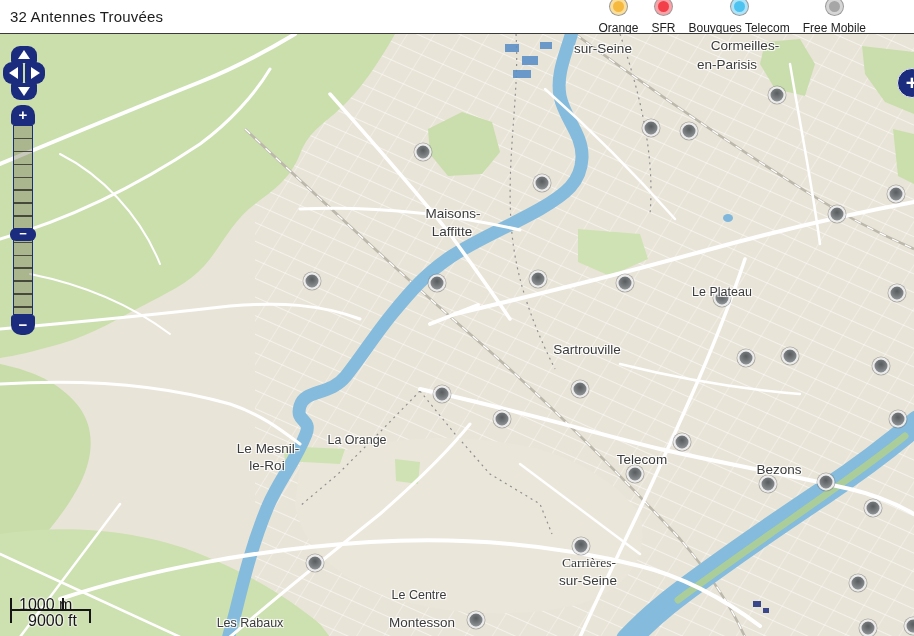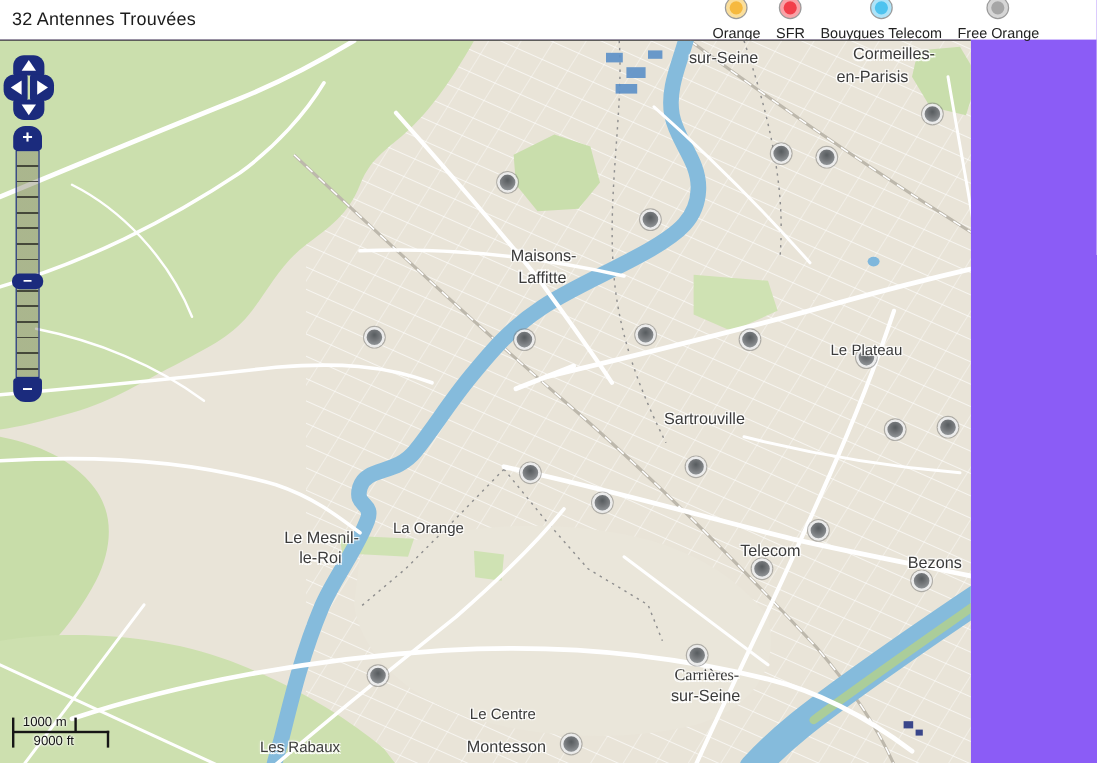--- a/index.html
+++ b/index.html
@@ -10,21 +10,21 @@
   .header{position:absolute;top:0;left:0;width:914px;height:33px;background:#fff;
           display:flex;align-items:center;justify-content:space-between;box-sizing:border-box;
           padding:0 48px 0 10px;}
   .title{font-size:15px;color:#1c1c1c;letter-spacing:.2px;}
   .legend{display:flex;align-items:center;gap:13px;}
   .legend-item{display:flex;align-items:center;gap:6px;flex-direction:column;}
   .legend-dot{width:11px;height:11px;border-radius:50%;box-shadow:0 0 0 1px #9b9b9b;}
   .legend-label{font-size:12px;color:#222;}
 
   
-  .map{position:absolute;top:33px;left:0;width:809px;height:603px;overflow:hidden;
+  .map{position:absolute;top:33px;left:0;width:914px;height:603px;overflow:hidden;
        border-top:1px solid #3a3a3a;box-sizing:border-box;background:#E9E4D8;}
   .map svg{position:absolute;top:0;left:0;}
 
   
   .marker{position:absolute;width:13px;height:13px;border-radius:50%;
           border:2px solid rgba(244,244,244,.92);
           box-shadow:0 0 0 1px rgba(125,125,125,.55);
           background:radial-gradient(circle at 50% 36%, #565b5e 0%, #76797c 45%, #8f9396 78%, #9fa2a4 100%);
           transform:translate(-50%,-50%);cursor:pointer;}
 
@@ -60,21 +60,21 @@
         background:repeating-linear-gradient(to bottom, rgba(125,125,98,.42) 0 11.5px, rgba(46,46,38,.85) 11.5px 13px);}
   .zhandle{position:absolute;left:0;top:123px;width:26px;height:13px;border-radius:6px;
         color:#fff;font-size:13px;font-weight:bold;line-height:11px;text-align:center;cursor:grab;}
 
   .layer-btn{position:absolute;left:897px;top:34px;width:30px;height:30px;border-radius:50%;
         color:#fff;font-size:21px;font-weight:bold;line-height:28px;text-align:center;
         border:1px solid #e8e8ef;box-sizing:border-box;cursor:pointer;}
 
   
   .scalebar{position:absolute;left:10px;top:561px;width:84px;height:32px;
-        font-size:11px;color:#161616;
+        font-size:16px;color:#161616;
         text-shadow:0 0 2px #fff,0 0 2px #fff,0 0 3px #fff;}
   .scalebar .hline{position:absolute;left:0;top:14px;width:81px;height:2px;background:#161616;}
   .scalebar .v-left{position:absolute;left:0;top:3px;width:2px;height:25px;background:#161616;}
   .scalebar .v-metric{position:absolute;left:52px;top:3px;width:2px;height:12px;background:#161616;}
   .scalebar .v-imperial{position:absolute;left:79px;top:14px;width:2px;height:14px;background:#161616;}
   .scalebar .t-metric{position:absolute;left:9px;top:1px;}
   .scalebar .t-imperial{position:absolute;left:18px;top:17px;}
 </style>
 </head>
 <body>
@@ -94,21 +94,21 @@
     <span class="legend-label">SFR</span>
   </span>
 
   <span class="legend-item">
     <span class="legend-dot" style="background: rgb(78, 195, 239); border: 3px solid rgb(174, 227, 248);"></span>
     <span class="legend-label">Bouygues Telecom</span>
   </span>
 
   <span class="legend-item">
     <span class="legend-dot" style="background: rgb(166, 166, 166); border: 3px solid rgb(214, 214, 214);"></span>
-    <span class="legend-label">Free Orange</span>
+    <span class="legend-label">Free Mobile</span>
   </span>
 </div>
   </div>
 
   <div class="map" id="map">
     <svg width="914" height="603" viewBox="0 0 914 603">
       <defs>
         <pattern id="streets1" width="17" height="17" patternUnits="userSpaceOnUse" patternTransform="rotate(24)">
           <line x1="0" y1="0" x2="17" y2="0" stroke="#ffffff" stroke-width="1.3"></line>
         </pattern>

